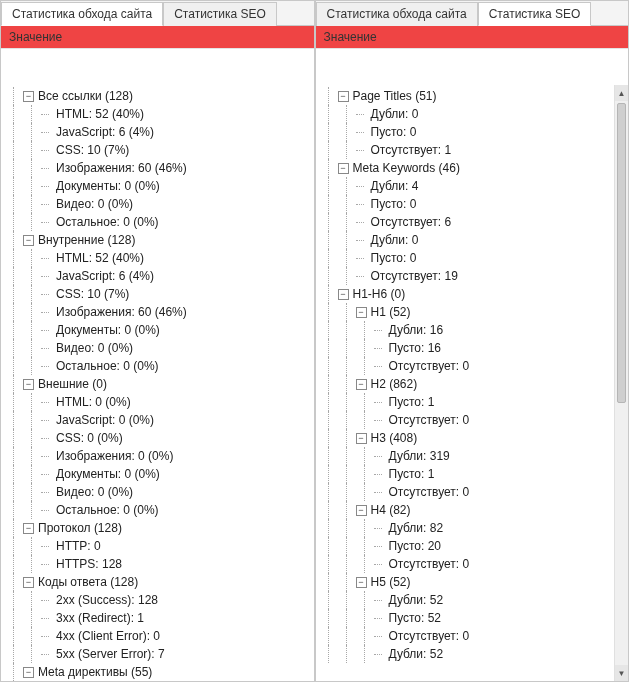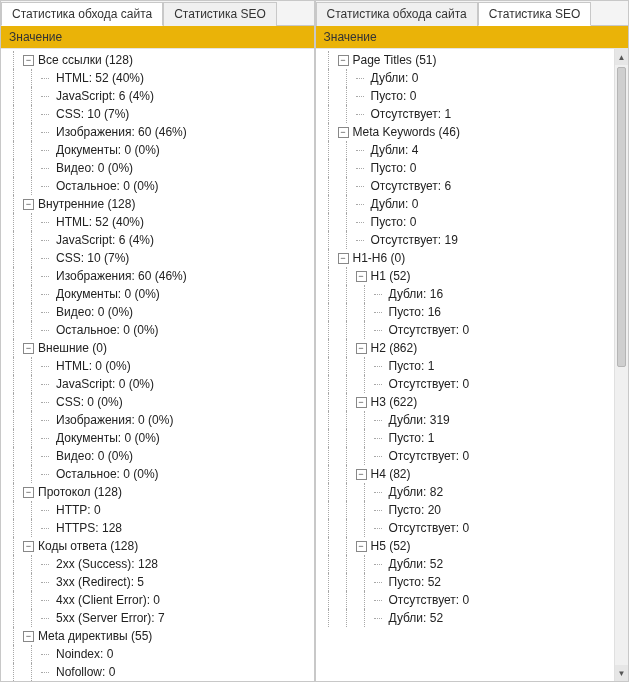--- a/index.html
+++ b/index.html
@@ -28,23 +28,23 @@
     color: #333;
   }
   .tab.active {
     background: #fff;
     border-bottom: 1px solid #fff;
   }
   .header {
     padding: 4px 8px;
     color: #333;
     border-bottom: 1px solid #e4e4e4;
-    background: #eab308;
-  }
-  .tree-wrap { position: relative; flex: 1; overflow: hidden; }
+    background: #ef4444;
+  }
+  .tree-wrap { position: relative; flex: 1; overflow: hidden; margin-top: 36px; }
   .tree {
     position: absolute; inset: 0;
     overflow-y: auto;
     padding: 2px 0 6px 4px;
   }
   .row {
     display: flex; align-items: center;
     height: 18px;
     padding-left: 0;
     white-space: nowrap;
@@ -275,21 +275,21 @@
           <div class="row">
             <span class="indent"></span>
             <span class="indent"></span>
             <span class="no-expander"></span>
             <span class="label">2xx (Success): 128</span>
           </div>
           <div class="row">
             <span class="indent"></span>
             <span class="indent"></span>
             <span class="no-expander"></span>
-            <span class="label">3xx (Redirect): 5</span>
+            <span class="label">3xx (Redirect): 1</span>
           </div>
           <div class="row">
             <span class="indent"></span>
             <span class="indent"></span>
             <span class="no-expander"></span>
             <span class="label">4xx (Client Error): 0</span>
           </div>
           <div class="row">
             <span class="indent"></span>
             <span class="indent"></span>
@@ -438,21 +438,21 @@
             <span class="indent"></span>
             <span class="indent"></span>
             <span class="indent"></span>
             <span class="no-expander"></span>
             <span class="label">Отсутствует: 0</span>
           </div>
           <div class="row">
             <span class="indent"></span>
             <span class="indent"></span>
             <span class="expander minus"></span>
-            <span class="label">H3 (622)</span>
+            <span class="label">H3 (408)</span>
           </div>
           <div class="row">
             <span class="indent"></span>
             <span class="indent"></span>
             <span class="indent"></span>
             <span class="no-expander"></span>
             <span class="label">Дубли: 319</span>
           </div>
           <div class="row">
             <span class="indent"></span>

